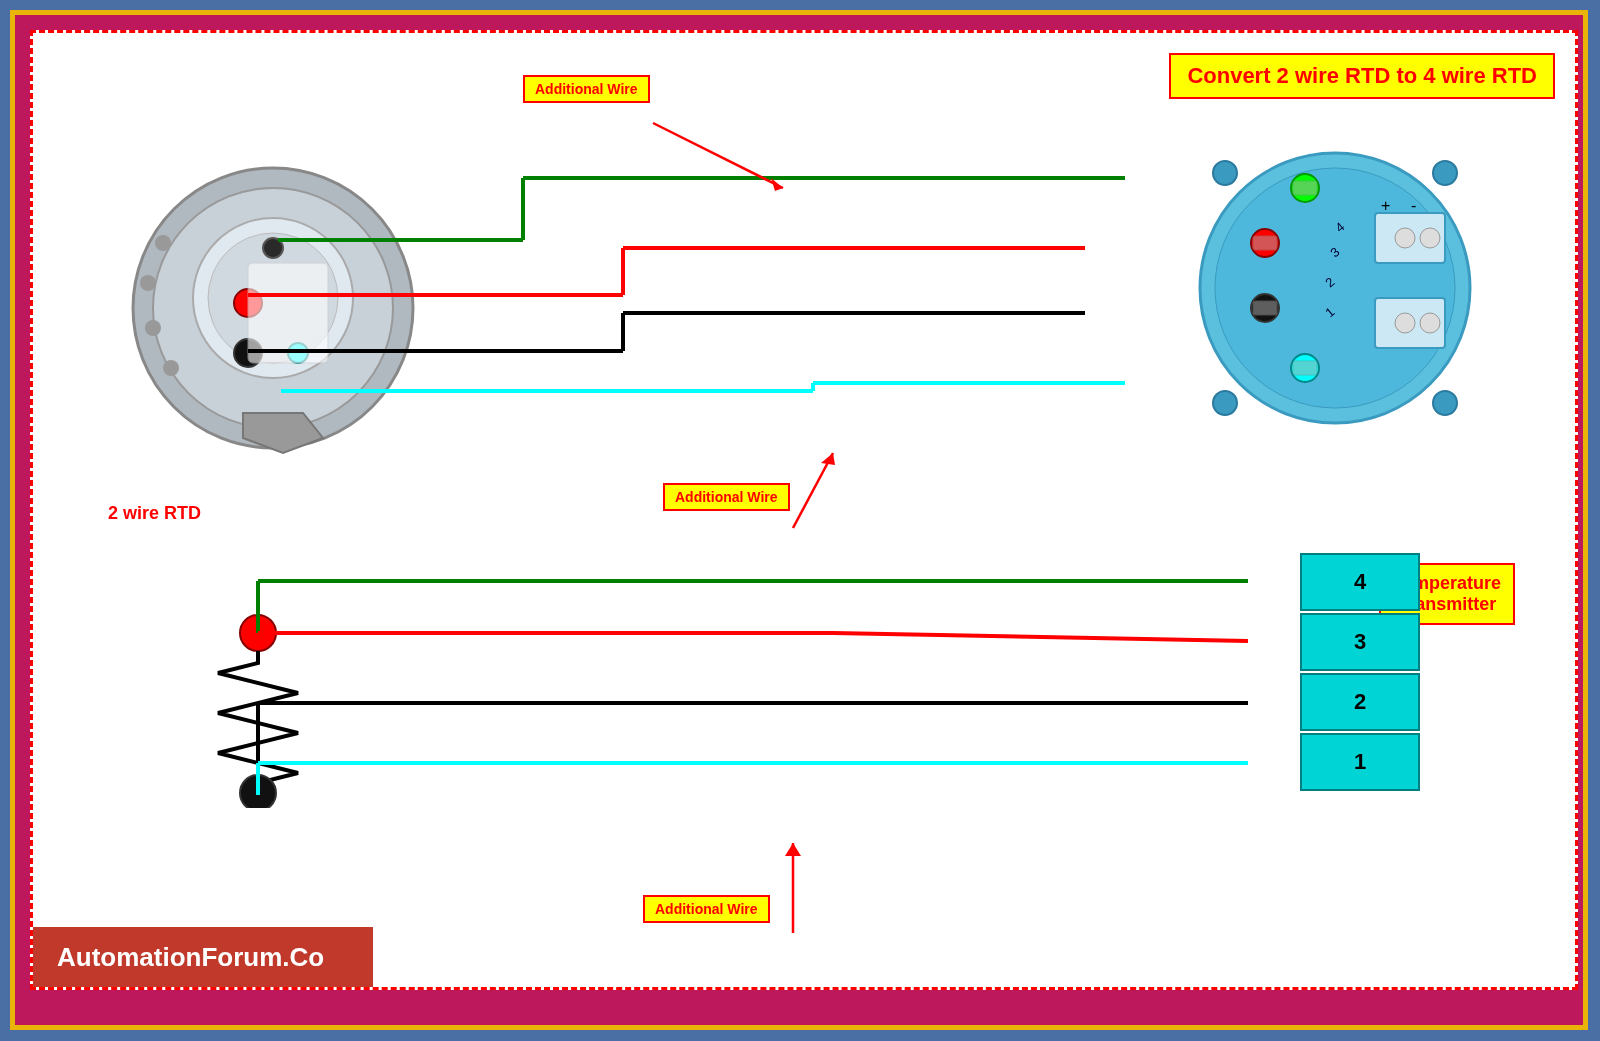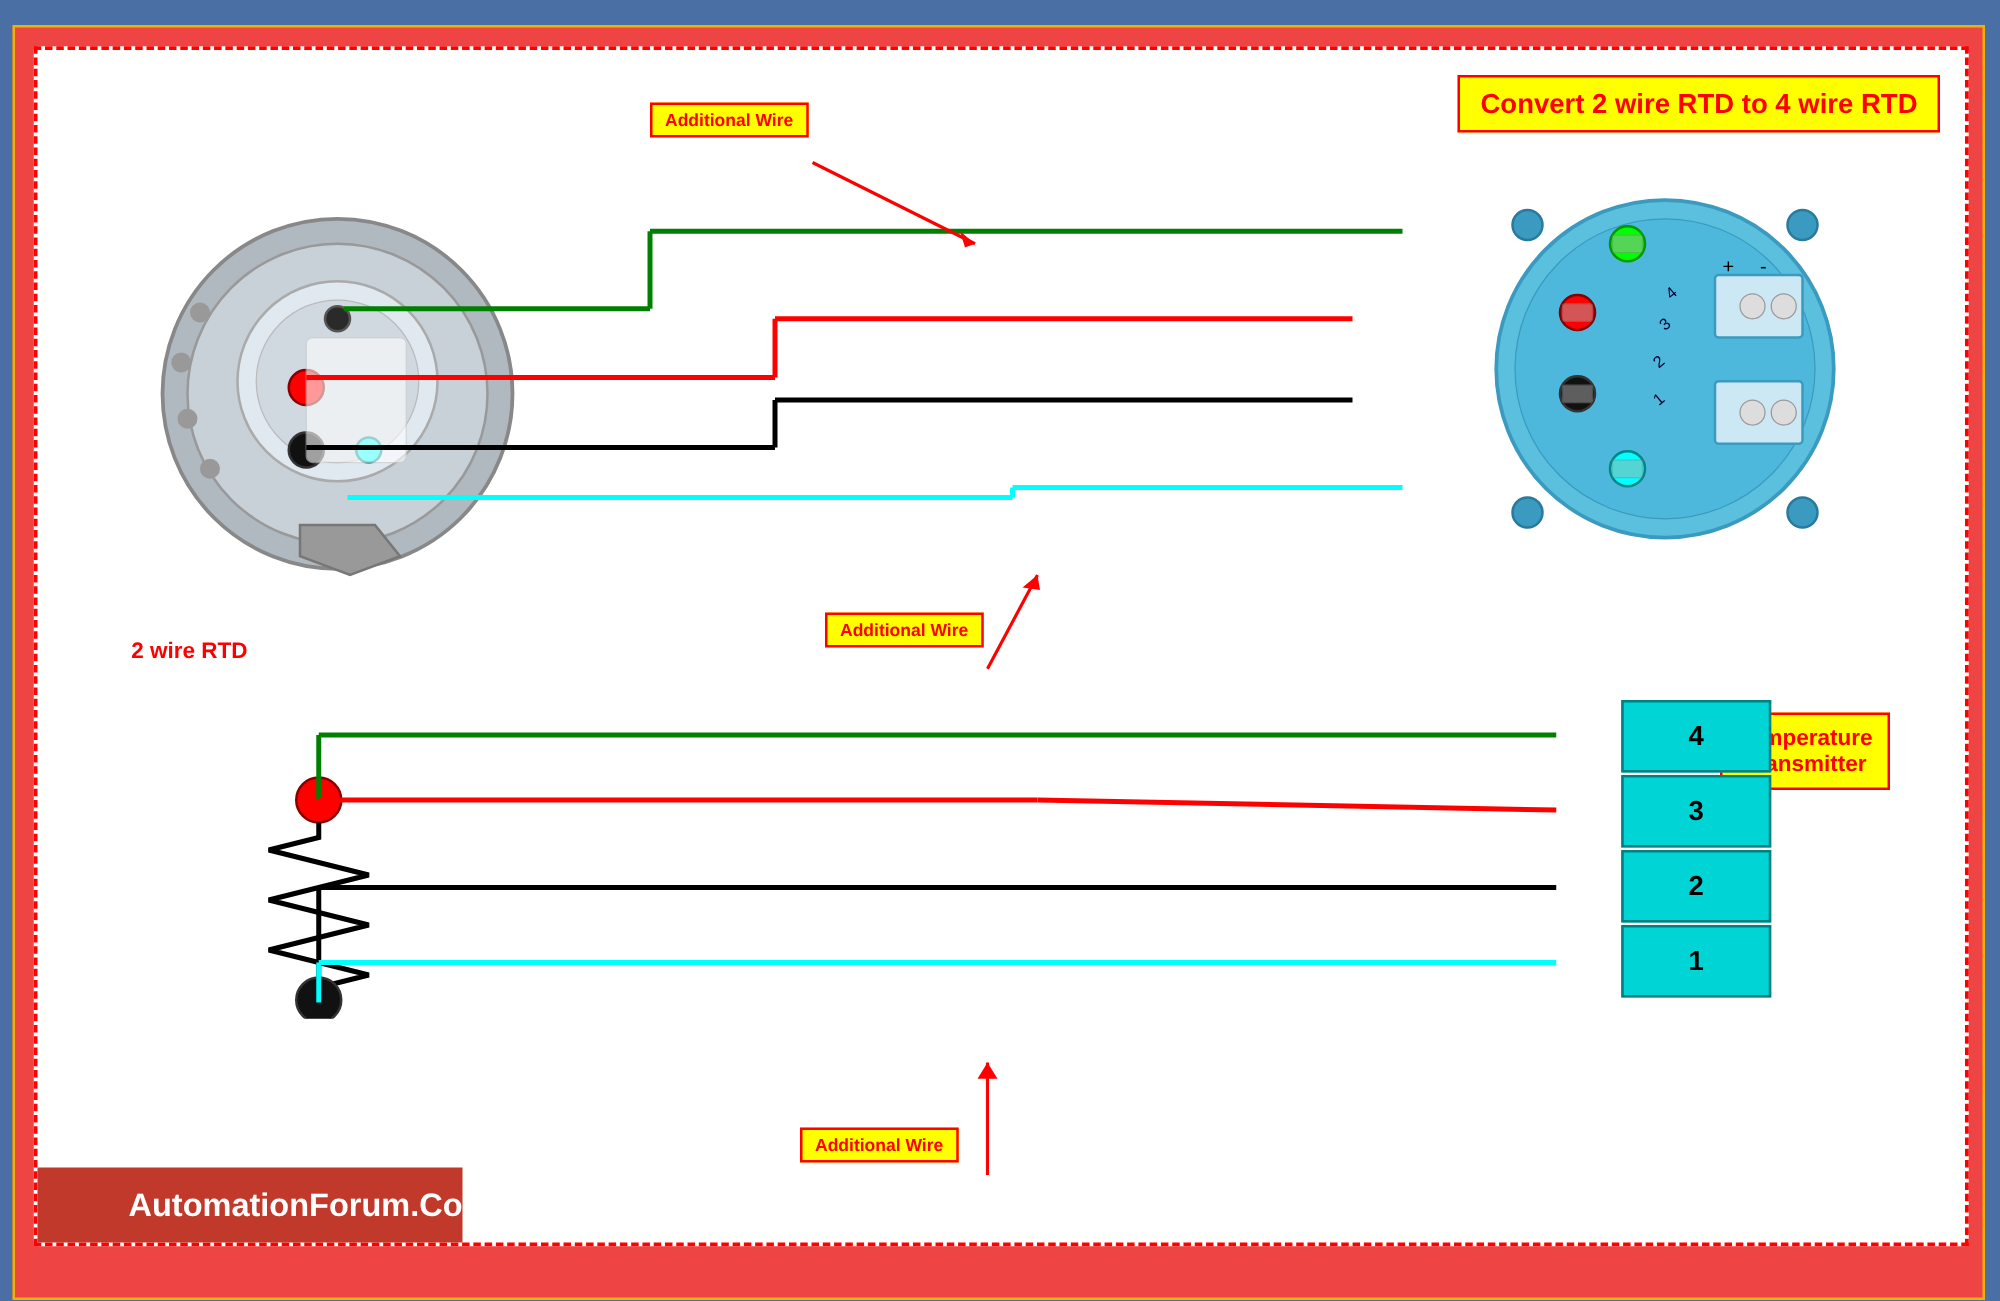--- a/index.html
+++ b/index.html
@@ -5,26 +5,26 @@
     * { margin: 0; padding: 0; box-sizing: border-box; }
     body {
       width: 1600px;
       height: 1041px;
       background: #4a6fa5;
       overflow: hidden;
       position: relative;
     }
     .main-container {
       position: absolute;
-      top: 20px;
+      top: 10px;
       left: 10px;
       width: 1578px;
       height: 1020px;
-      background: #ef4444;
-      border: 2px solid #eab308;
+      background: #be185d;
+      border: 5px solid #eab308;
     }
     
     .outer-border {
       position: absolute;
       top: 15px;
       left: 15px;
       width: 1548px;
       height: 960px;
       border: 3px dashed red;
       background: white;
@@ -127,21 +127,21 @@
     
     .footer {
       position: absolute;
       bottom: 0;
       left: 0;
       width: 340px;
       height: 60px;
       background: #c0392b;
       display: flex;
       align-items: center;
-      justify-content: flex-end;
+      justify-content: flex-start;
       padding-left: 24px;
     }
     .footer-text {
       color: white;
       font-size: 26px;
       font-weight: bold;
       font-family: Arial, sans-serif;
     }
     
     .coil {

